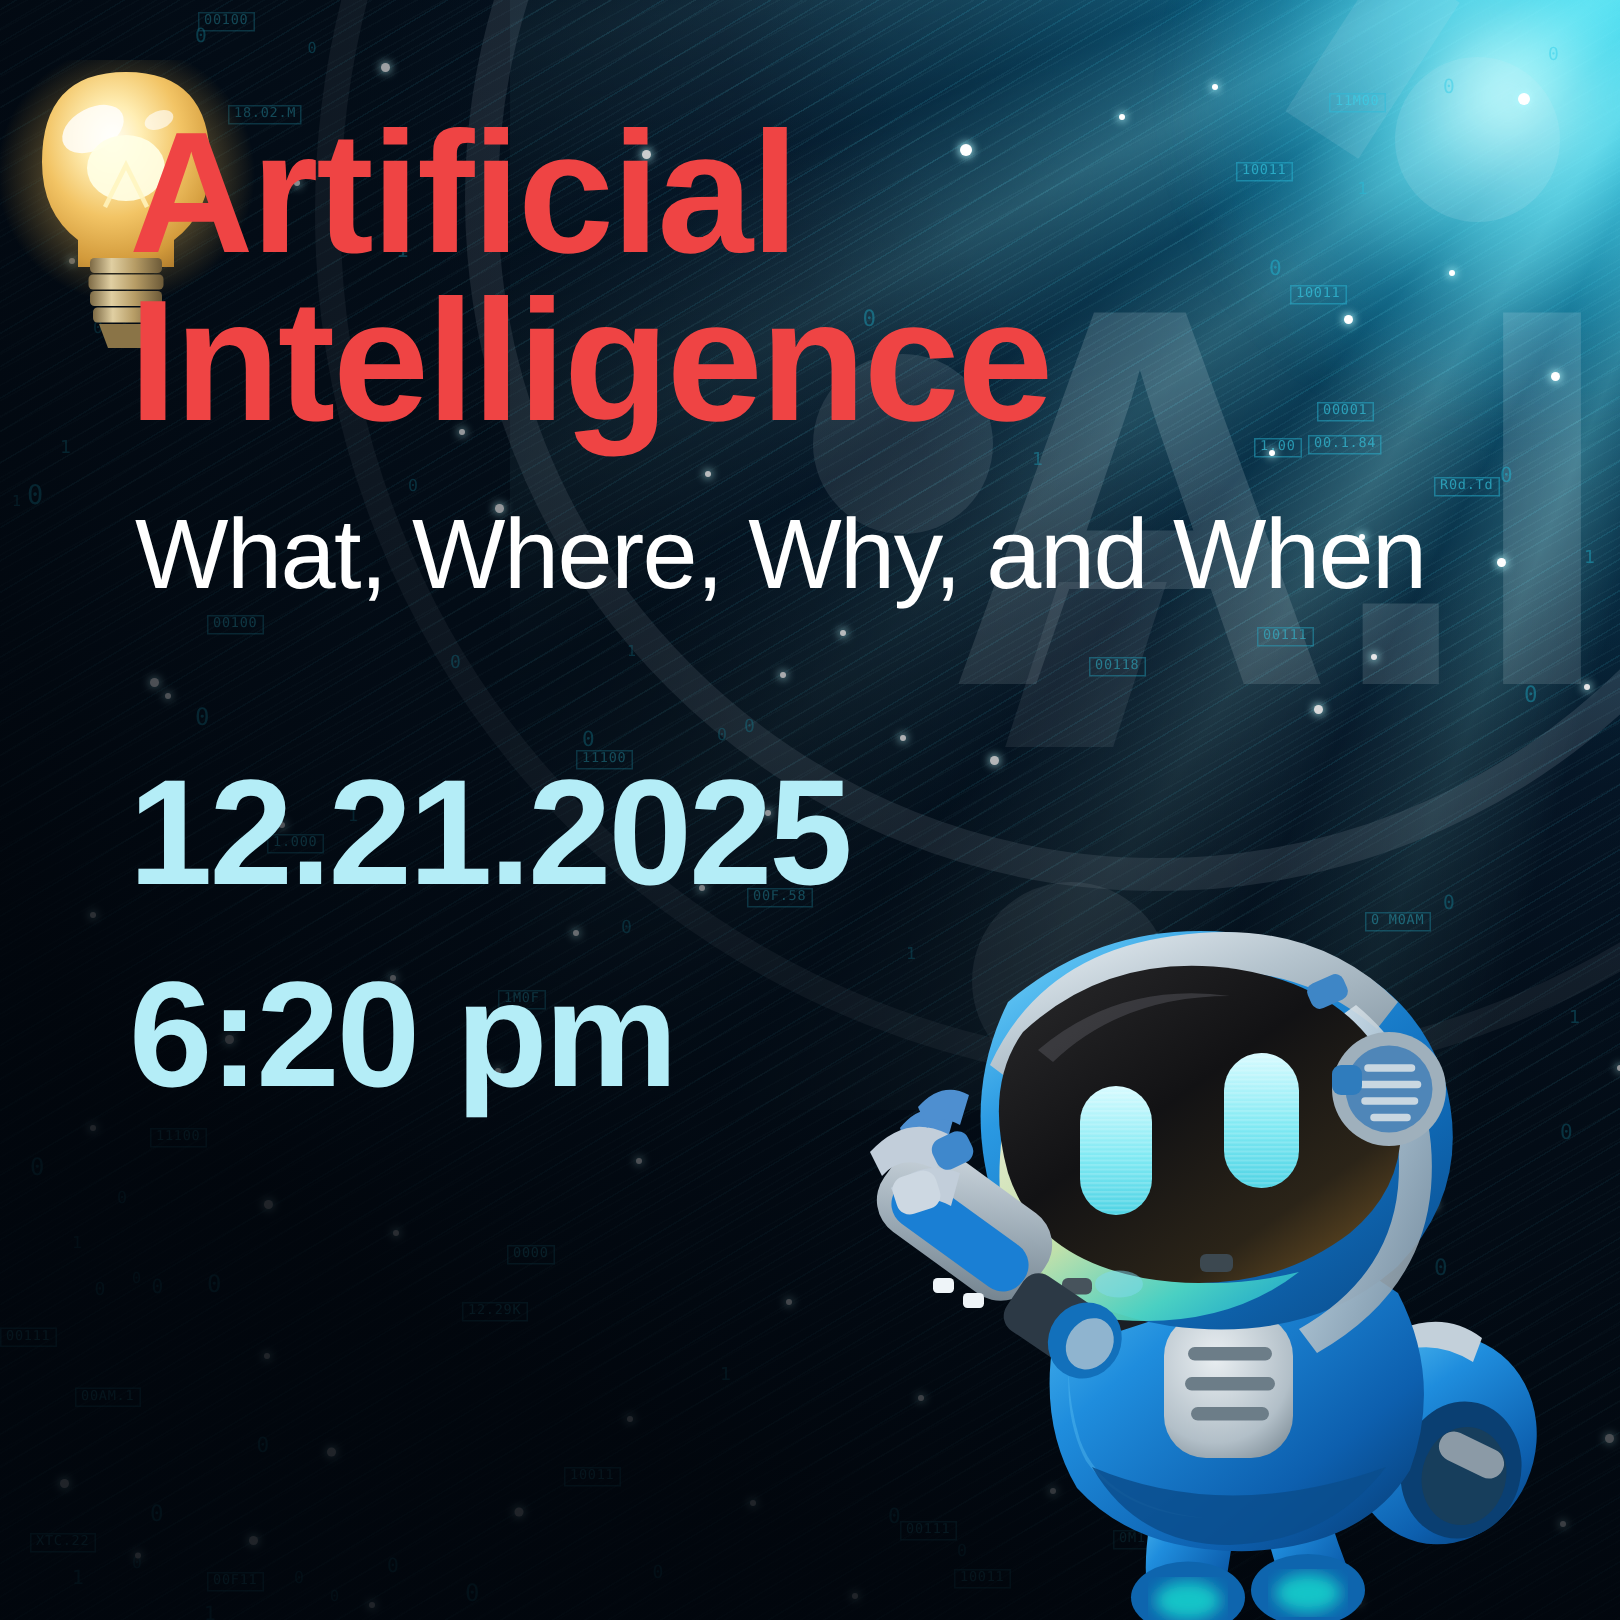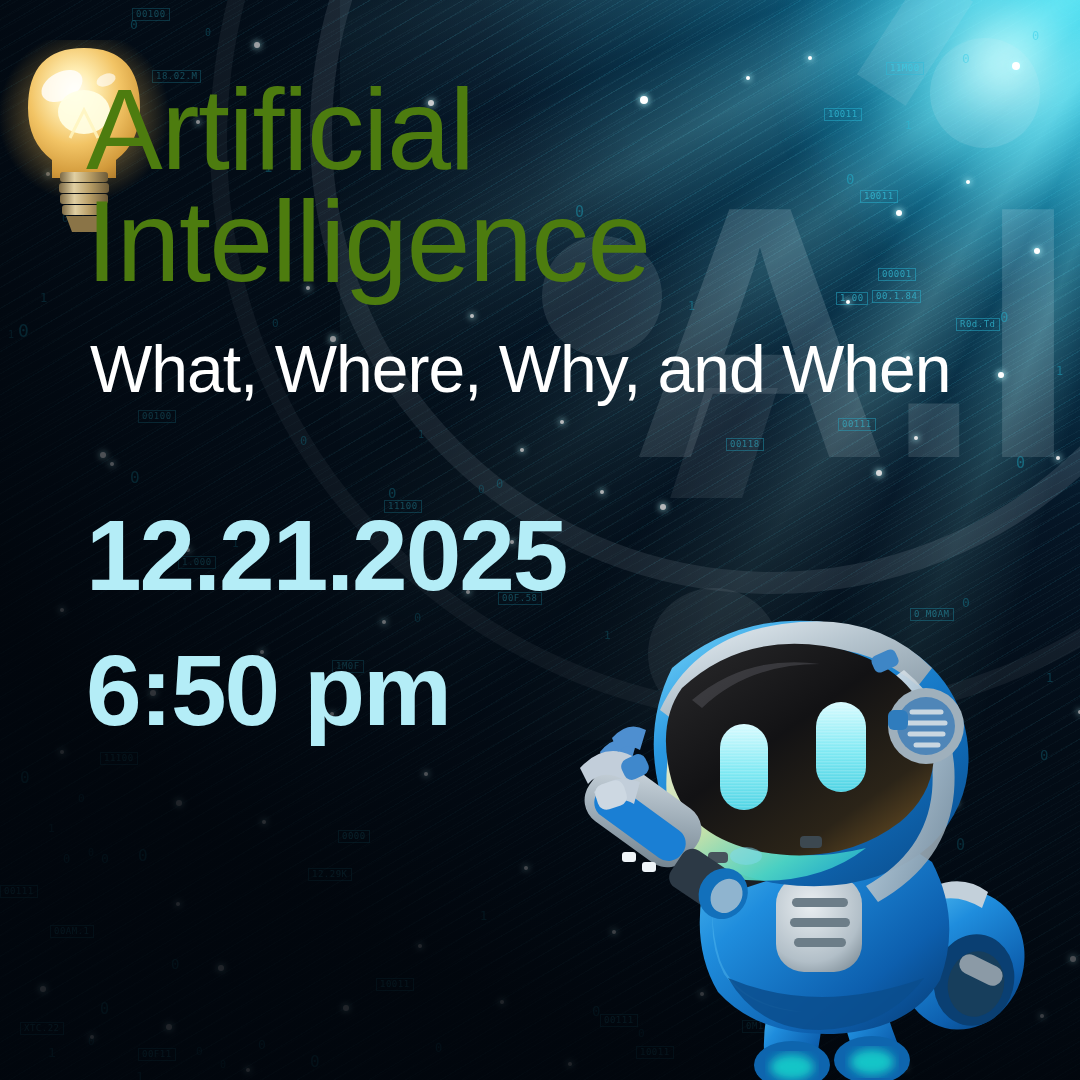--- a/index.html
+++ b/index.html
@@ -150,23 +150,23 @@
     line-height: 1;
     user-select: none;
     white-space: nowrap;
   }
 
   
   .copy { position: absolute; left: 86px; top: 0; width: 960px; }
   .title {
     position: absolute;
     left: 0; top: 74px;
-    color: #4d7c0f;
+    color: #ef4444;
     font-size: 115px;
-    font-weight: 400;
+    font-weight: 700;
     line-height: 0.97;
     letter-spacing: -1.5px;
     white-space: pre-line;
   }
   .subtitle {
     position: absolute;
     left: 4px; top: 336px;
     color: #ffffff;
     font-size: 66px;
     font-weight: 300;
@@ -531,16 +531,16 @@
       <rect x="62" y="165" width="44" height="10" rx="3" fill="url(#gScrew)"></rect>
       <path d="M66 176 l38 0 l-6 16 l-26 0z" fill="#8a7447"></path>
     </svg>
   </div>
 
   <div class="copy">
     <div class="title">Artificial
 Intelligence</div>
     <div class="subtitle">What, Where, Why, and When</div>
     <div class="date">12.21.2025</div>
-    <div class="time">6:50 pm</div>
+    <div class="time">6:20 pm</div>
   </div>
 
 </div>
 
 </body></html>

